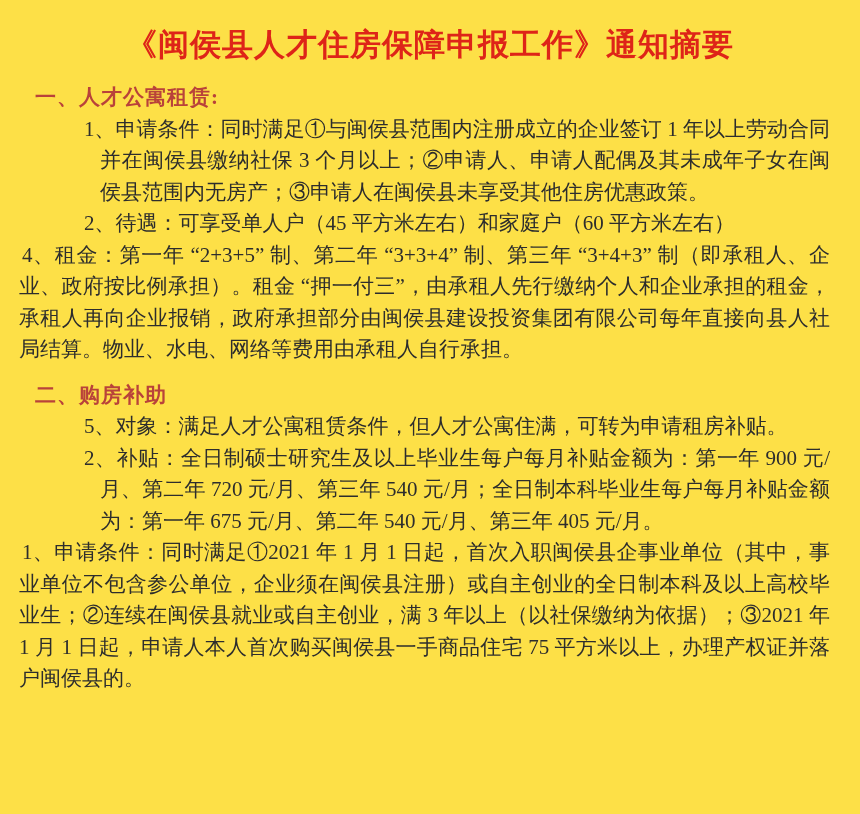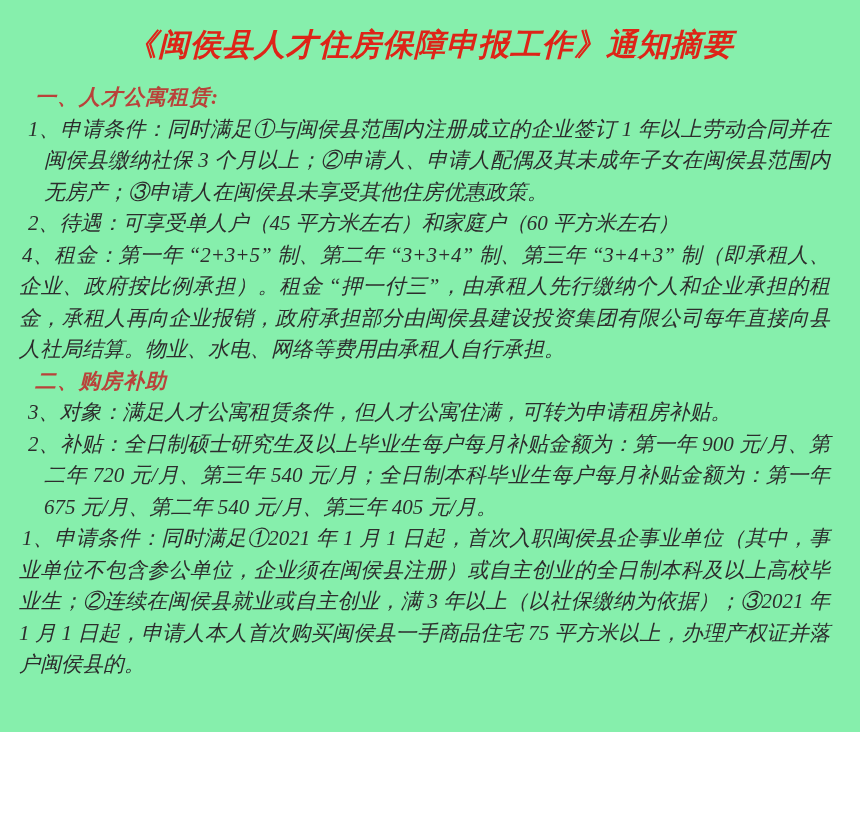--- a/index.html
+++ b/index.html
@@ -15,48 +15,47 @@
   body {
     width: 860px;
     height: 814px;
     overflow: hidden;
     font-family: "Liberation Serif", "DejaVu Serif", serif;
     color: var(--body-text);
   }
   .page {
     box-sizing: border-box;
     width: 860px;
-    height: 732px;
+    height: 814px;
     padding-top: 24px;
-    background: #86efac;
-    font-style: italic;
+    background: #fde047;
   }
   .title {
     margin: 0 0 16px 0;
     text-align: center;
     font-size: 31px;
     font-weight: bold;
     line-height: 42px;
     color: var(--title-red);
     letter-spacing: 1px;
   }
   .section-heading {
-    margin: 0 0 0 35px;
+    margin: 14px 0 0 35px;
     font-size: 21px;
     font-weight: bold;
     line-height: 31.5px;
     color: var(--heading-red);
     letter-spacing: 1px;
   }
   .item {
     margin: 0 30px 0 0;
     font-size: 21px;
     line-height: 31.5px;
     text-align: justify;
-    padding-left: 44px;
+    padding-left: 100px;
     text-indent: -16px;
   }
   .item.wide {
     padding-left: 19px;
     text-indent: 3px;
   }
 </style>
 </head>
 <body>
 
@@ -66,21 +65,21 @@
 
   <section>
     <h2 class="section-heading">一、人才公寓租赁:</h2>
     <p class="item">1、申请条件：同时满足①与闽侯县范围内注册成立的企业签订 1 年以上劳动合同并在闽侯县缴纳社保 3 个月以上；②申请人、申请人配偶及其未成年子女在闽侯县范围内无房产；③申请人在闽侯县未享受其他住房优惠政策。</p>
     <p class="item">2、待遇：可享受单人户（45 平方米左右）和家庭户（60 平方米左右）</p>
     <p class="item wide">4、租金：第一年 “2+3+5” 制、第二年 “3+3+4” 制、第三年 “3+4+3” 制（即承租人、企业、政府按比例承担）。租金 “押一付三”，由承租人先行缴纳个人和企业承担的租金，承租人再向企业报销，政府承担部分由闽侯县建设投资集团有限公司每年直接向县人社局结算。物业、水电、网络等费用由承租人自行承担。</p>
   </section>
 
   <section>
     <h2 class="section-heading">二、购房补助</h2>
-    <p class="item">3、对象：满足人才公寓租赁条件，但人才公寓住满，可转为申请租房补贴。</p>
+    <p class="item">5、对象：满足人才公寓租赁条件，但人才公寓住满，可转为申请租房补贴。</p>
     <p class="item">2、补贴：全日制硕士研究生及以上毕业生每户每月补贴金额为：第一年 900 元/月、第二年 720 元/月、第三年 540 元/月；全日制本科毕业生每户每月补贴金额为：第一年 675 元/月、第二年 540 元/月、第三年 405 元/月。</p>
   </section>
 
   <section>
     <p class="item wide">1、申请条件：同时满足①2021 年 1 月 1 日起，首次入职闽侯县企事业单位（其中，事业单位不包含参公单位，企业须在闽侯县注册）或自主创业的全日制本科及以上高校毕业生；②连续在闽侯县就业或自主创业，满 3 年以上（以社保缴纳为依据）；③2021 年 1 月 1 日起，申请人本人首次购买闽侯县一手商品住宅 75 平方米以上，办理产权证并落户闽侯县的。</p>
   </section>
 
 </div>
 
 </body></html>

